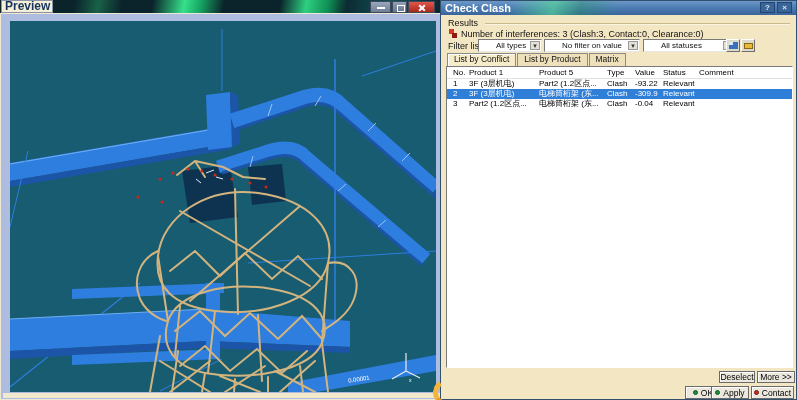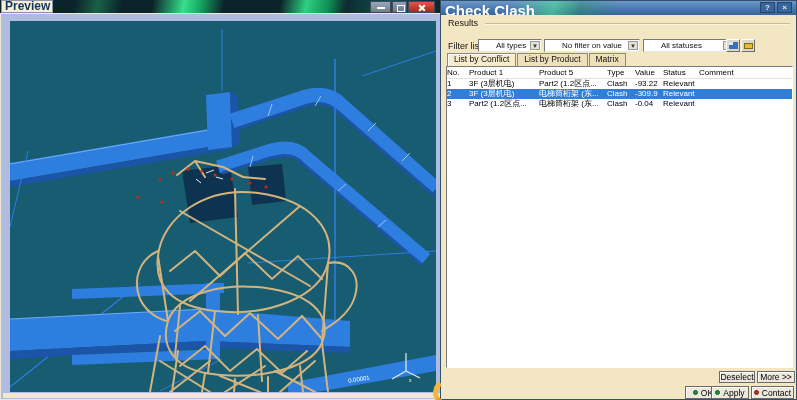--- a/index.html
+++ b/index.html
@@ -34,21 +34,21 @@
   .viewport svg { display:block; width:100%; height:100%; }
   .preview-bottomframe { position:absolute; left:2px; bottom:1px; width:437px; height:5px; background:#f2e8cc; }
 
   
   .dialog { position:absolute; left:440px; top:0; width:357px; height:400px;
             background:#f3e6c2; border:1px solid #31506e; }
   .dlg-title { position:absolute; left:0; top:0; width:100%; height:14px;
             background:linear-gradient(180deg,#6e97c8 0%,#4f7fb5 45%,#38649b 100%); overflow:hidden; }
   .title-streak { position:absolute; left:58px; top:0; width:130px; height:14px;
             background:linear-gradient(105deg, transparent 8%, rgba(85,225,150,.6) 42%, rgba(35,150,95,.4) 62%, transparent 92%); }
-  .dlg-title-text { position:absolute; left:4px; top:1px; font-size:15px; font-weight:bold; color:#fff; }
+  .dlg-title-text { position:absolute; left:4px; top:1px; font-size:11px; font-weight:bold; color:#fff; }
   .tbtn { position:absolute; top:1px; width:15px; height:11px; background:#3a6598; border:1px solid #24466e;
           color:#dfe8f2; font-size:8px; font-weight:bold; text-align:center; line-height:10px; }
   .tbtn-help { right:21px; } .tbtn-close { right:4px; }
 
   .dlg-body { position:absolute; left:0; top:14px; width:355px; height:384px; font-size:9px; color:#111; }
   .results-label { position:absolute; left:7px; top:3px; font-size:9px; }
   .results-line { position:absolute; left:44px; right:6px; top:8px; height:2px;
             border-top:1px solid #cbb98e; border-bottom:1px solid #fbf4e0; }
   .summary-row { position:absolute; left:8px; top:13px; height:11px; display:flex; align-items:center; gap:4px; }
   .clash-count-icon { position:relative; width:8px; height:10px; }
@@ -78,21 +78,21 @@
          line-height:11px; padding:0 6px; margin-right:1px; color:#111; }
   .tab.active { background:#f7ecca; border-bottom-color:#f7ecca; box-shadow:inset 1px 1px 0 #fff; }
 
   .table { position:absolute; left:5px; top:51px; width:347px; height:302px; background:#fff;
            border:1px solid; border-color:#7a7a7a #fff #fff #7a7a7a; overflow:hidden; }
   .thead, .trow { display:grid; grid-template-columns:22px 70px 68px 28px 28px 36px 1fr; }
   .thead { height:12px; border-bottom:1px solid #e2e2e2; }
   .thead span { font-size:8px; color:#000; line-height:12px; overflow:hidden; white-space:nowrap; }
   .trow { height:10px; }
   .trow span { font-size:8px; line-height:10px; overflow:hidden; white-space:nowrap; color:#000; }
-  .thead span:first-child, .trow span:first-child { }
+  .thead span:first-child, .trow span:first-child { padding-left:6px; }
   .trow.selected { background:#2f7fd8; }
   .trow.selected span { color:#fff; }
 
   .btn { position:absolute; background:#ece8de; border:1px solid #6a6a6a;
          box-shadow:inset 1px 1px 0 #fff; font-size:8.5px; text-align:center; color:#000; }
   .btn-deselect { left:278px; top:356px; width:36px; height:12px; line-height:11px; }
   .btn-more     { left:316px; top:356px; width:38px; height:12px; line-height:11px; }
   .btn-ok     { left:232px; top:371px; width:36px; height:13px; line-height:12px;margin-left:12px; }
   .btn-apply  { left:270px; top:371px; width:38px; height:13px; line-height:12px; }
   .btn-cancel { left:310px; top:371px; width:43px; height:13px; line-height:12px; }
@@ -201,20 +201,27 @@
   <div class="dlg-title">
     <div class="title-streak"></div>
     <span class="dlg-title-text">Check Clash</span>
     <div class="tbtn tbtn-help">?</div>
     <div class="tbtn tbtn-close">×</div>
   </div>
   <div class="dlg-body">
     <span class="results-label">Results</span>
     <div class="results-line"></div>
 
+    <div class="summary-row">
+      <span class="clash-count-icon">
+          <i class="a"></i>
+          <i class="b"></i>
+        </span>
+      <span>Number of interferences: 3 (Clash:3, Contact:0, Clearance:0)</span>
+    </div>
 
     <div class="filter-row">
       <span class="filter-label">Filter list:</span>
       <div class="sel sel1">
         <span>All types</span>
         <span class="arrow">▾</span>
       </div>
       <div class="sel sel2">
         <span>No filter on value</span>
         <span class="arrow">▾</span>

